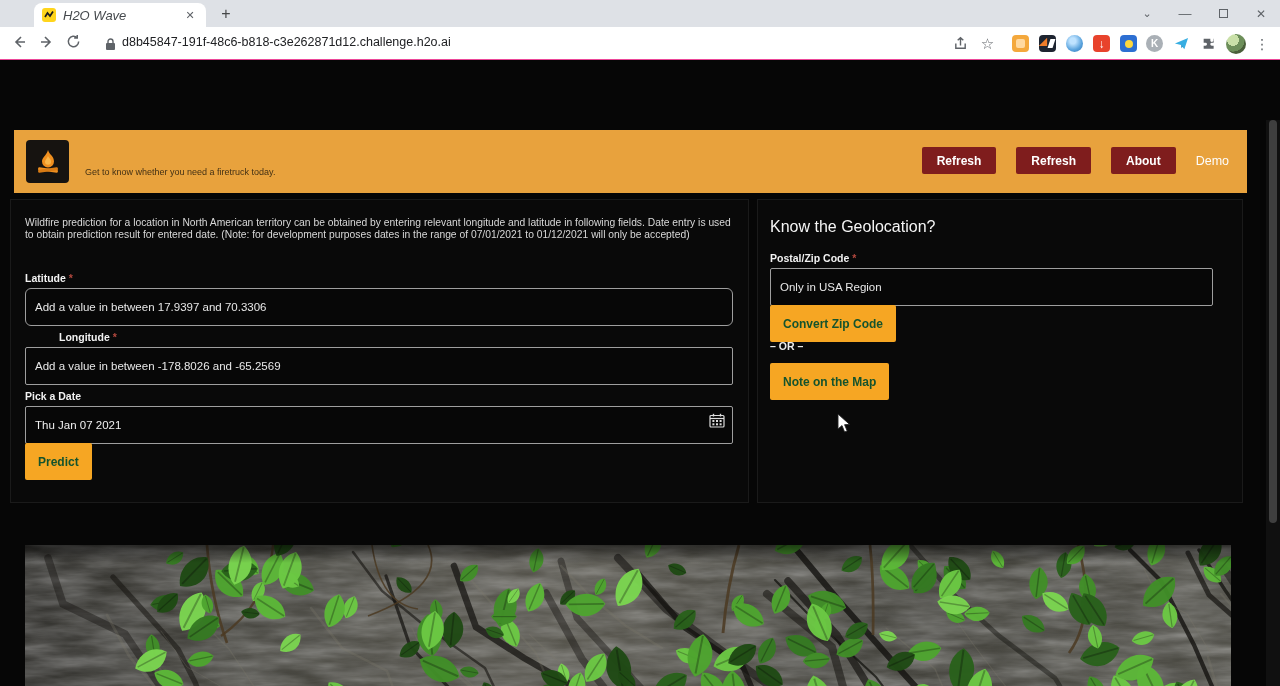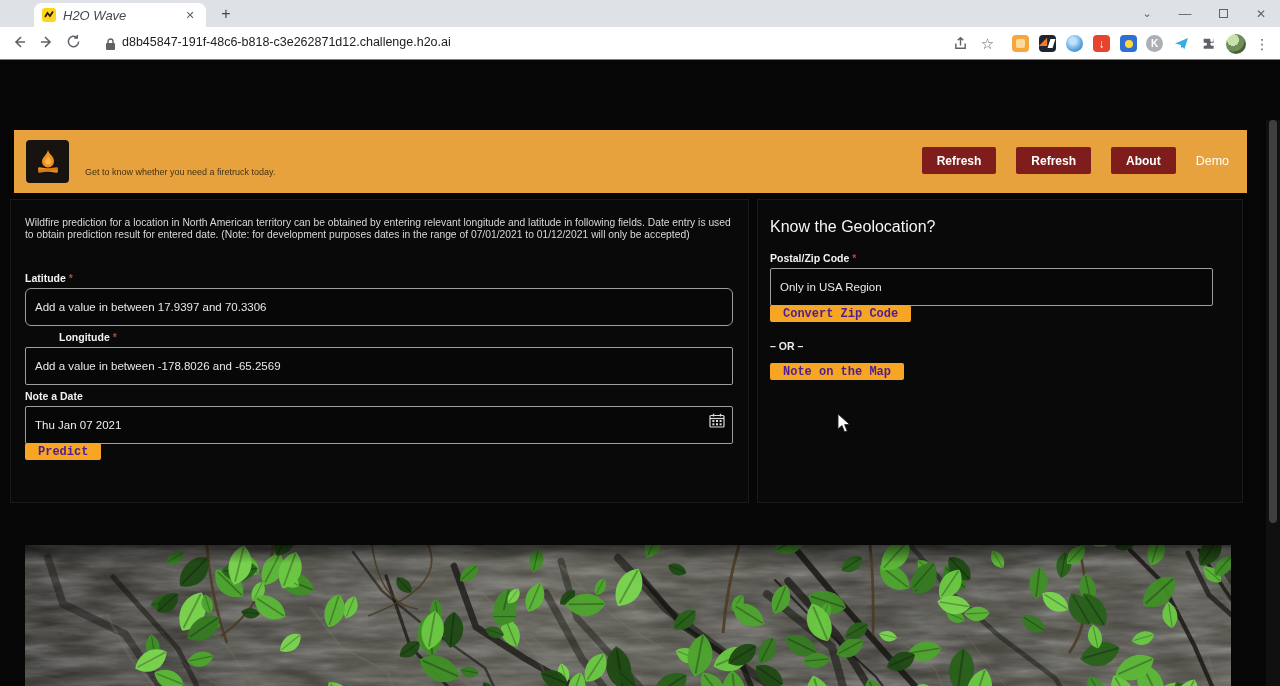--- a/index.html
+++ b/index.html
@@ -57,21 +57,21 @@
 
   #desc{position:absolute;left:25px;top:157px;width:712px;font-size:10.3px;line-height:12.4px;color:#d8d8d8;}
   .flabel{position:absolute;font-size:10.5px;font-weight:bold;color:#f2f2f2;}
   .req{color:#b5493f;margin-left:3px;}
   .tinput{position:absolute;height:26px;background:#070707;border:1px solid #9e9e9e;border-radius:2px;color:#efefef;font-size:11.5px;padding:18px 9px;outline:none;}
   .tinput::placeholder{color:#e7e7e7;opacity:1;}
   #lat-label{left:25px;top:212px;} #lat-input{left:25px;top:228px;width:708px;border-radius:6px;}
   #lon-label{left:25px;top:271px;padding-left:34px;} #lon-input{left:25px;top:287px;width:708px;}
   #date-label{left:25px;top:330px;} #date-input{left:25px;top:346px;width:708px;height:28px;}
   #cal-icon{position:absolute;left:707px;top:351px;width:20px;height:18px;display:flex;align-items:center;justify-content:center;}
-  .obtn{position:absolute;height:17px;padding:0 13px;background:#f6a623;color:#4c1d95;font-size:12px;font-weight:bold;border:none;border-radius:2px;display:flex;align-items:center;font-family:Liberation Mono, monospace;}
+  .obtn{position:absolute;height:37px;padding:0 13px;background:#f6a623;color:#14532d;font-size:12px;font-weight:bold;border:none;border-radius:2px;display:flex;align-items:center;}
   #predict-btn{left:25px;top:383px;}
   #geo-heading{position:absolute;left:770px;top:158px;font-size:16px;font-weight:400;color:#f5f5f5;}
   #zip-label{left:770px;top:192px;}
   #zip-input{left:770px;top:208px;width:443px;height:28px;}
   #convert-btn{left:770px;top:245px;}
   #or-text{position:absolute;left:770px;top:280px;font-size:10.5px;font-weight:bold;color:#ededed;}
   #map-btn{left:770px;top:303px;}
 
   #photo{position:absolute;left:25px;top:485px;width:1206px;height:201px;overflow:hidden;background:#2c2b27;}
   #photo svg{display:block;}
@@ -186,21 +186,21 @@
     <div class="card" id="card-right"></div>
 
     <div id="desc">Wildfire prediction for a location in North American territory can be obtained by entering relevant longitude and latitude in following fields. Date entry is used to obtain prediction result for entered date. (Note: for development purposes dates in the range of 07/01/2021 to 01/12/2021 will only be accepted)</div>
 
     <div class="flabel" id="lat-label"><span>Latitude</span><span class="req">*</span></div>
     <input class="tinput" id="lat-input" placeholder="Add a value in between 17.9397 and 70.3306" style="">
 
     <div class="flabel" id="lon-label"><span>Longitude</span><span class="req">*</span></div>
     <input class="tinput" id="lon-input" placeholder="Add a value in between -178.8026 and -65.2569" style="">
 
-    <div class="flabel" id="date-label">Note a Date</div>
+    <div class="flabel" id="date-label">Pick a Date</div>
     <input class="tinput" id="date-input" value="Thu Jan 07 2021" style="">
     <div id="cal-icon">
       <svg width="16" height="15" viewBox="0 0 16 15">
         <rect x="1" y="2.5" width="14" height="11.5" rx="1" fill="none" stroke="#dcdcdc" stroke-width="1.2"></rect>
         <line x1="1" y1="5.5" x2="15" y2="5.5" stroke="#dcdcdc" stroke-width="1.2"></line>
         <line x1="4.5" y1="0.8" x2="4.5" y2="3.5" stroke="#dcdcdc" stroke-width="1.4"></line>
         <line x1="11.5" y1="0.8" x2="11.5" y2="3.5" stroke="#dcdcdc" stroke-width="1.4"></line>
         <g fill="#dcdcdc">
             <rect x="3.4" y="7" width="2" height="2"></rect>
             <rect x="7" y="7" width="2" height="2"></rect>

